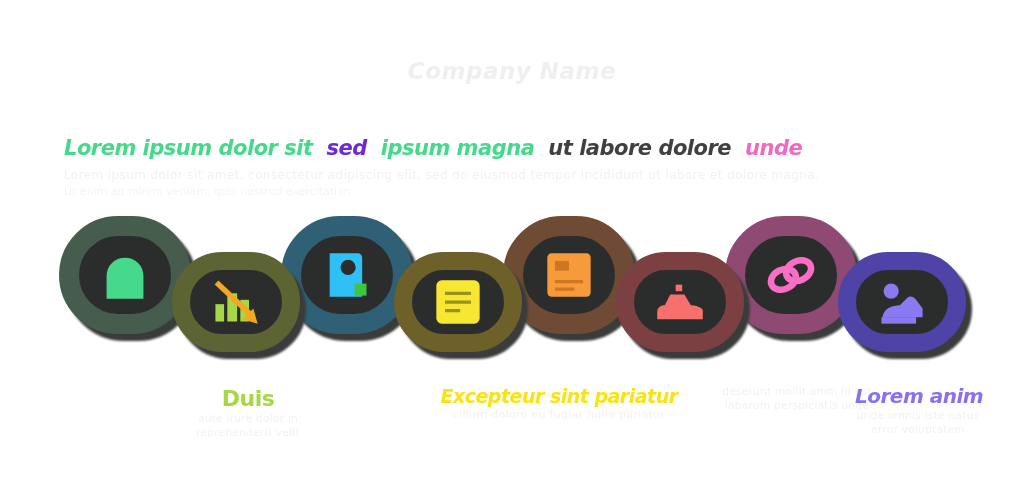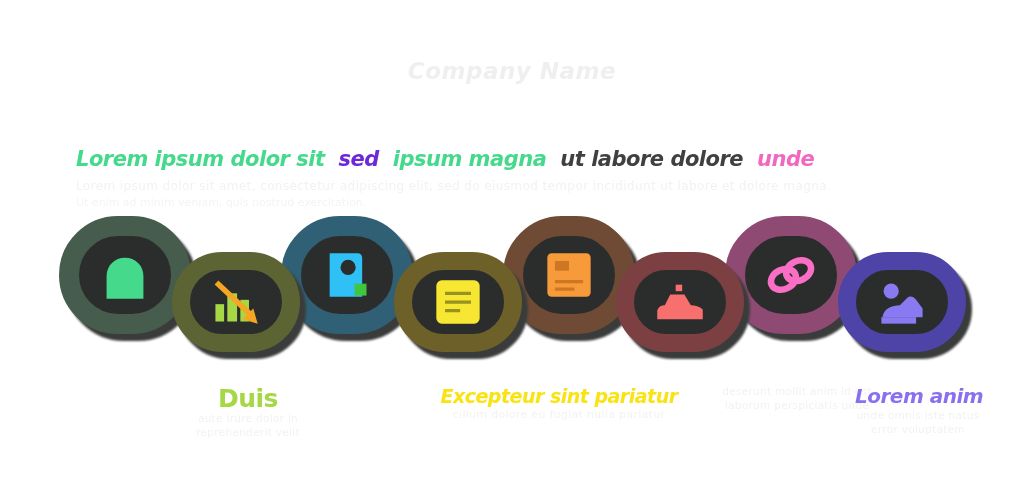--- a/index.html
+++ b/index.html
@@ -4,21 +4,21 @@
 <style>
   html,body{margin:0;padding:0;}
   body{font-family:"DejaVu Sans",sans-serif;}
   #stage{position:relative;width:1024px;height:501px;background:#ffffff;overflow:hidden;}
 
   
   .title{position:absolute;top:58px;left:0;right:0;text-align:center;
     font-size:23px;font-weight:bold;font-style:italic;color:#efefef;letter-spacing:.5px;}
 
   
-  .top-band{position:absolute;left:64px;top:146px;width:742px;margin-left:12px;}
+  .top-band{position:absolute;left:64px;top:135px;width:742px;}
   .top-heads{display:flex;gap:14px;font-size:21px;font-weight:800;font-style:italic;
     letter-spacing:-.5px;white-space:nowrap;line-height:26px;}
   .c-green{color:#45d98c}.c-blue{color:#6d28d9}.c-orange{color:#404040}.c-pink{color:#f068c0}
   .c-lime{color:#a6d845}.c-yellow{color:#f9e312}.c-salmon{color:#f9676e}.c-violet{color:#8a70ee}
   .top-desc{margin-top:7px;font-size:12px;color:#f2f2f2;letter-spacing:.4px;white-space:nowrap;}
   .top-desc2{margin-top:3px;font-size:11px;color:#f4f4f4;white-space:nowrap;}
 
   
   .link{position:absolute;background:#2b2d2c;border-style:solid;border-radius:62px;
     display:flex;align-items:center;justify-content:center;
@@ -32,21 +32,21 @@
   .l5{left:503px;border-color:#6f4b35}
   .l6{left:616px;border-color:#7c4043}
   .l7{left:725px;border-color:#8e4a73}
   .l8{left:838px;border-color:#4e43a6}
   .icon{width:52px;height:52px;flex:0 0 auto;}
 
   
   .bgrp{position:absolute;text-align:center;}
   .bgrp .bh{font-weight:800;font-style:italic;letter-spacing:-.5px;white-space:nowrap;line-height:24px;}
   .bgrp .bl{font-size:10.5px;color:#f2f2f2;letter-spacing:.3px;white-space:nowrap;line-height:14px;}
-  .bg1{left:181px;top:387px;width:134px}.bg1 .bh{font-size:25px;font-style:normal}
+  .bg1{left:181px;top:387px;width:134px}.bg1 .bh{font-size:22px;font-style:normal}
   .bg2{left:424px;top:384px;width:270px}.bg2 .bh{font-size:19px}.bg2 .bl{font-size:11px}
   .bg3{left:692px;top:384px;width:210px}.bg3 .bh{font-size:21px}
   .bg4{left:855px;top:384px;width:126px}.bg4 .bh{font-size:20px}
 </style>
 </head>
 <body>
 
 <div id="stage">
 
   <div class="title">Company Name</div>

